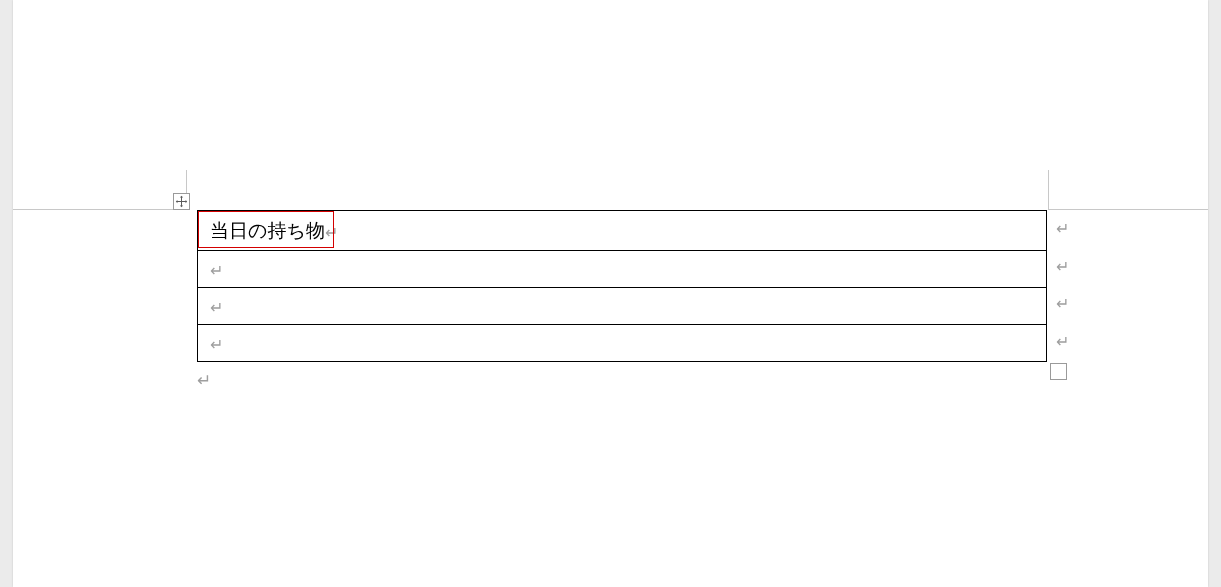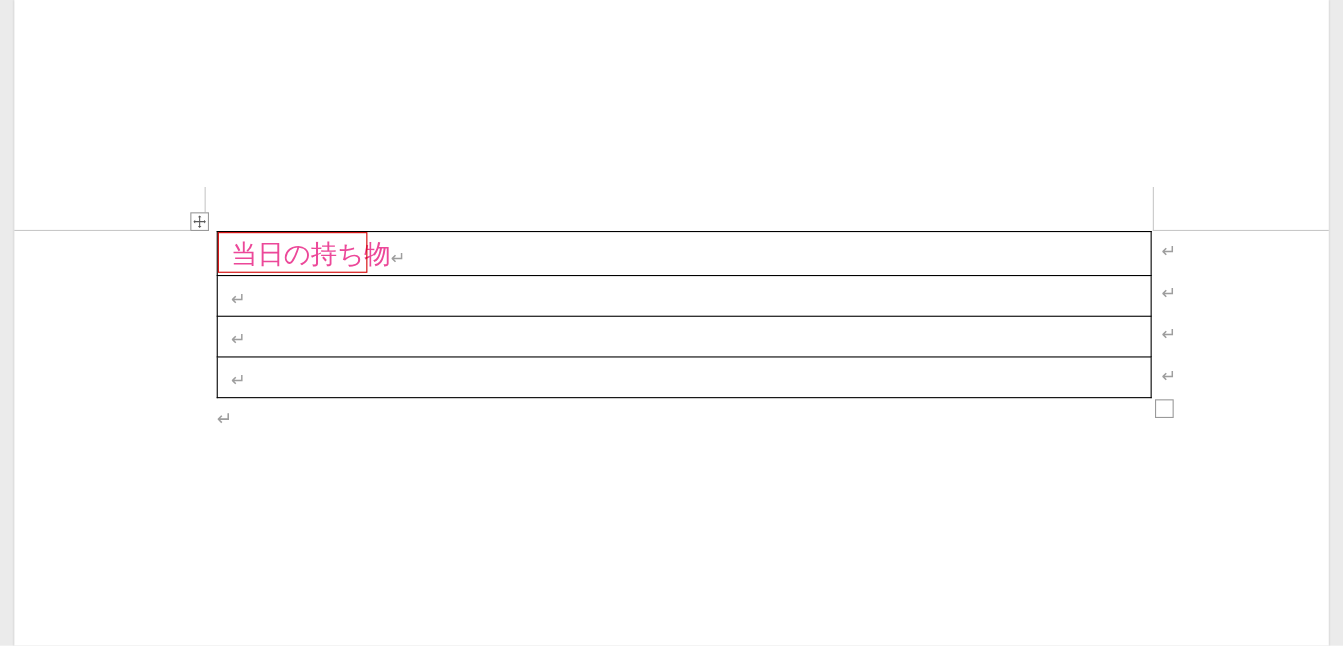--- a/index.html
+++ b/index.html
@@ -90,22 +90,22 @@
     .sel {
       position: absolute;
       left: 185px;
       top: 211px;
       width: 136px;
       height: 37px;
       border: 1.5px solid #d40000;
       pointer-events: none;
     }
     .cell-text {
-      color: #ec4899;
-      font-size: 24px;
+      color: #000000;
+      font-size: 19px;
     }
     .paramark {
       font-size: 16px;
       color: #9e9e9e;
       position: relative;
       top: 1px;
     }
     .row-end-mark {
       position: absolute;
       font-size: 16px;

